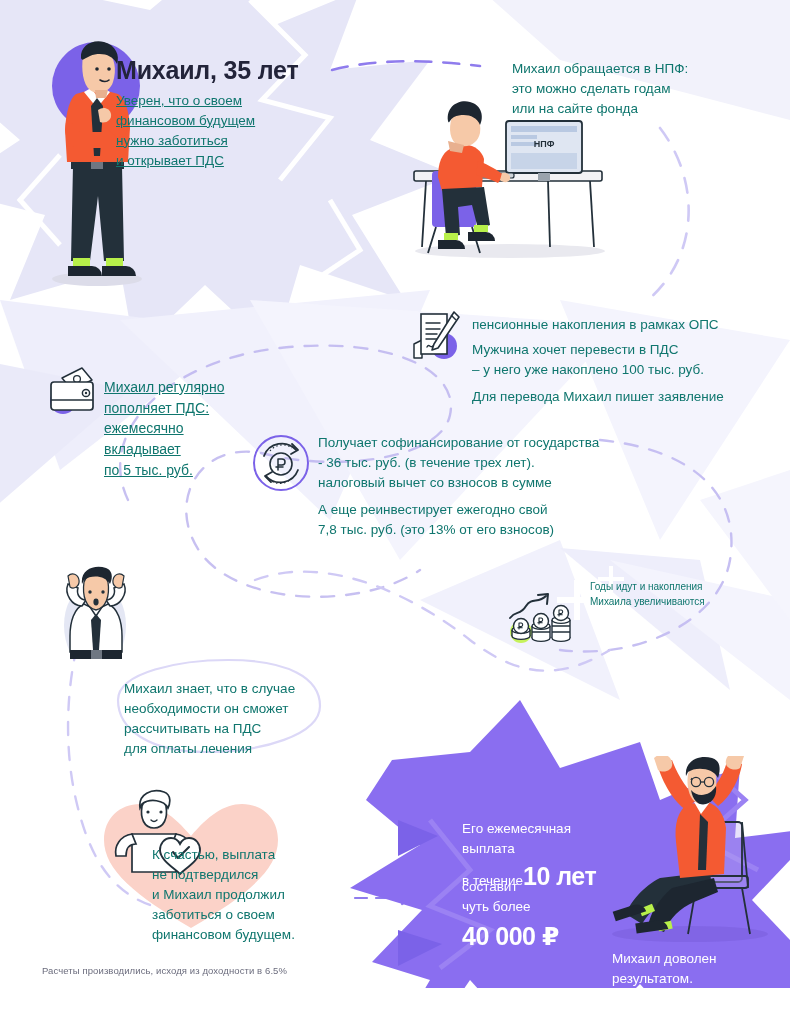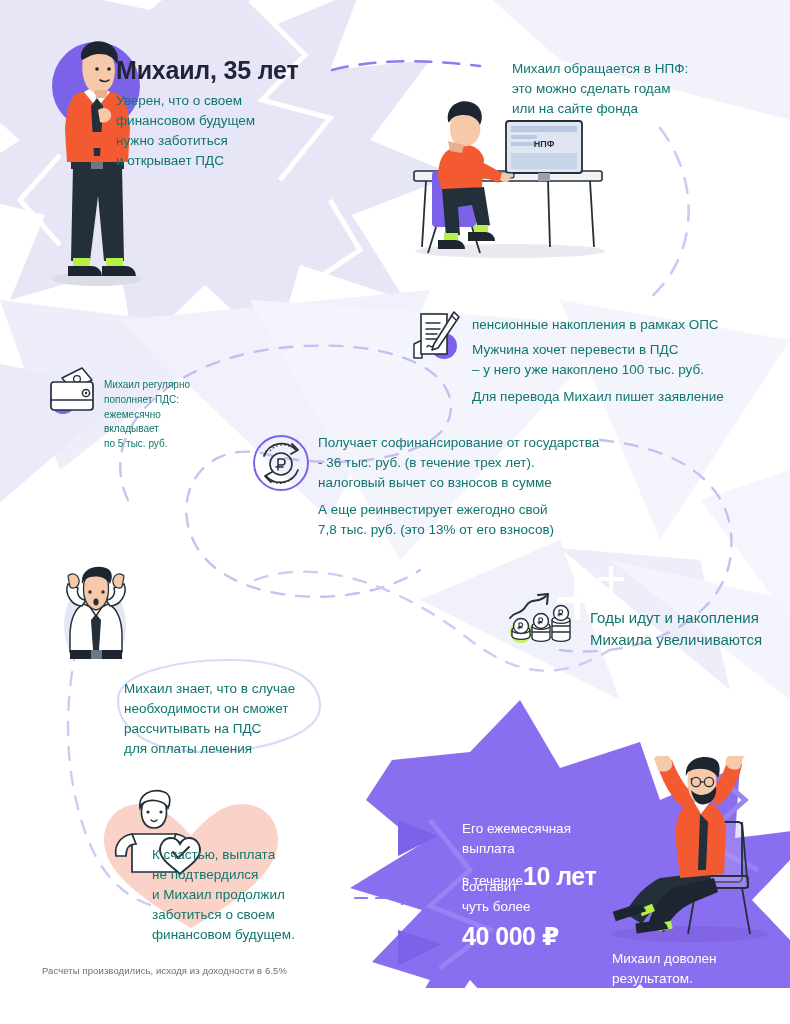--- a/index.html
+++ b/index.html
@@ -149,21 +149,21 @@
     <path d="M43,20 C41,34 43,48 50,54 C58,60 70,56 73,46 C77,34 75,20 66,15 C57,10 45,11 43,20 Z" fill="#f6c9a8"></path>
     <path d="M41,22 C40,10 52,3 64,6 C76,9 80,20 77,28 C72,18 60,16 50,20 C45,22 42,26 41,22 Z" fill="#1d2630"></path>
     <circle cx="57" cy="33" r="1.8" fill="#1d2630"></circle>
     <circle cx="69" cy="33" r="1.8" fill="#1d2630"></circle>
     <path d="M60,44 C63,46 67,46 69,44" stroke="#1d2630" stroke-width="1.6" fill="none" stroke-linecap="round"></path>
     <path d="M55,54 L68,54 L66,62 L56,62 Z" fill="#e8b08f"></path>
   </svg>
 
   <div class="hero-name" style="left:116px;top:56px;">Михаил, 35 лет</div>
 
-  <div class="tblock" style="left:116px;top:92px;font-size:13.5px;">
+  <div class="tblock" style="left:116px;top:92px;font-size:13.5px;text-decoration:underline;">
     <p>Уверен, что о своем</p>
     <p style="margin-top:.12em">финансовом будущем</p>
     <p style="margin-top:.12em">нужно заботиться</p>
     <p style="margin-top:.12em">и открывает ПДС</p>
   </div>
 
   <svg class="illu" style="left:398px;top:95px;" width="220" height="165" viewBox="0 0 220 165" xmlns="http://www.w3.org/2000/svg">
     <ellipse cx="112" cy="156" rx="95" ry="7" fill="#e9e9ef"></ellipse>
 
     <rect x="16" y="76" width="188" height="10" rx="2" fill="#f2f2f5" stroke="#23303a" stroke-width="1.6"></rect>
@@ -225,21 +225,21 @@
   <svg class="illu" style="left:48px;top:366px;" width="56" height="52" viewBox="0 0 56 52" xmlns="http://www.w3.org/2000/svg">
     <circle cx="15" cy="35" r="13" fill="#7b62e8"></circle>
     <path d="M14,12 L34,2 L44,14 L24,24 Z" fill="#ffffff" stroke="#23303a" stroke-width="1.5" stroke-linejoin="round"></path>
     <circle cx="29" cy="13" r="3.4" fill="none" stroke="#23303a" stroke-width="1.3"></circle>
     <path d="M6,16 h36 a3,3 0 0 1 3,3 v22 a3,3 0 0 1 -3,3 h-36 a3,3 0 0 1 -3,-3 v-22 a3,3 0 0 1 3,-3 Z" fill="#ffffff" stroke="#23303a" stroke-width="1.7"></path>
     <path d="M3,34 h42" stroke="#23303a" stroke-width="1.5"></path>
     <circle cx="38" cy="27" r="3.6" fill="#ffffff" stroke="#23303a" stroke-width="1.5"></circle>
     <circle cx="38" cy="27" r="1.2" fill="#23303a"></circle>
   </svg>
 
-  <div class="tblock" style="left:104px;top:378px;font-size:10px;">
+  <div class="tblock" style="left:104px;top:378px;font-size:14px;text-decoration:underline;">
     <p>Михаил регулярно</p>
     <p style="margin-top:.12em">пополняет ПДС:</p>
     <p style="margin-top:.12em">ежемесячно</p>
     <p style="margin-top:.12em">вкладывает</p>
     <p style="margin-top:.12em">по 5 тыс. руб.</p>
   </div>
 
   <svg class="illu" style="left:252px;top:434px;" width="58" height="58" viewBox="0 0 58 58" xmlns="http://www.w3.org/2000/svg">
     <circle cx="29" cy="29" r="27" fill="none" stroke="#7b62e8" stroke-width="2"></circle>
     <circle cx="29" cy="30" r="11" fill="none" stroke="#23303a" stroke-width="1.6"></circle>
@@ -316,21 +316,21 @@
     <g stroke="#23303a" stroke-width="1.4" fill="#ffffff">
       <ellipse cx="53" cy="46" rx="9" ry="3.4"></ellipse>
         <rect x="44" y="28" width="18" height="18" fill="#ffffff" stroke="none"></rect>
       <path d="M44,46 v-18 M62,46 v-18 M44,40 h18 M44,34 h18"></path>
         <ellipse cx="53" cy="28" rx="9" ry="3.4"></ellipse>
     </g>
     <circle cx="53" cy="21" r="7.5" fill="#ffffff" stroke="#23303a" stroke-width="1.4"></circle>
     <path d="M51,18 v6 M51,18 h2.4 a1.9,1.9 0 0 1 0,3.6 h-2.4 M49.8,22.8 h4.4" stroke="#23303a" stroke-width="1.1" fill="none" stroke-linecap="round"></path>
   </svg>
 
-  <div class="tblock" style="left:590px;top:608px;font-size:15px;">
+  <div class="tblock" style="left:590px;top:580px;font-size:10px;">
     <p>Годы идут и накопления</p>
     <p style="margin-top:.12em">Михаила увеличиваются</p>
   </div>
 
   <svg class="illu" style="left:96px;top:788px;" width="190" height="150" viewBox="0 0 190 150" xmlns="http://www.w3.org/2000/svg">
     <path d="M95,140 C40,108 8,82 8,52 C8,30 24,16 44,16 C62,16 78,28 95,48 C112,28 128,16 146,16 C166,16 182,30 182,52 C182,82 150,108 95,140 Z" fill="#fbd2c8"></path>
 
     <path d="M46,18 C44,30 48,40 58,40 C68,40 72,30 70,18 C68,8 48,8 46,18 Z" fill="#ffffff" stroke="#23303a" stroke-width="1.7"></path>
     <path d="M44,20 C42,6 56,0 68,4 C76,7 74,16 72,20 C68,12 54,10 46,16 Z" fill="#ffffff" stroke="#23303a" stroke-width="1.7"></path>
     <circle cx="52" cy="24" r="1.6" fill="#23303a"></circle>

